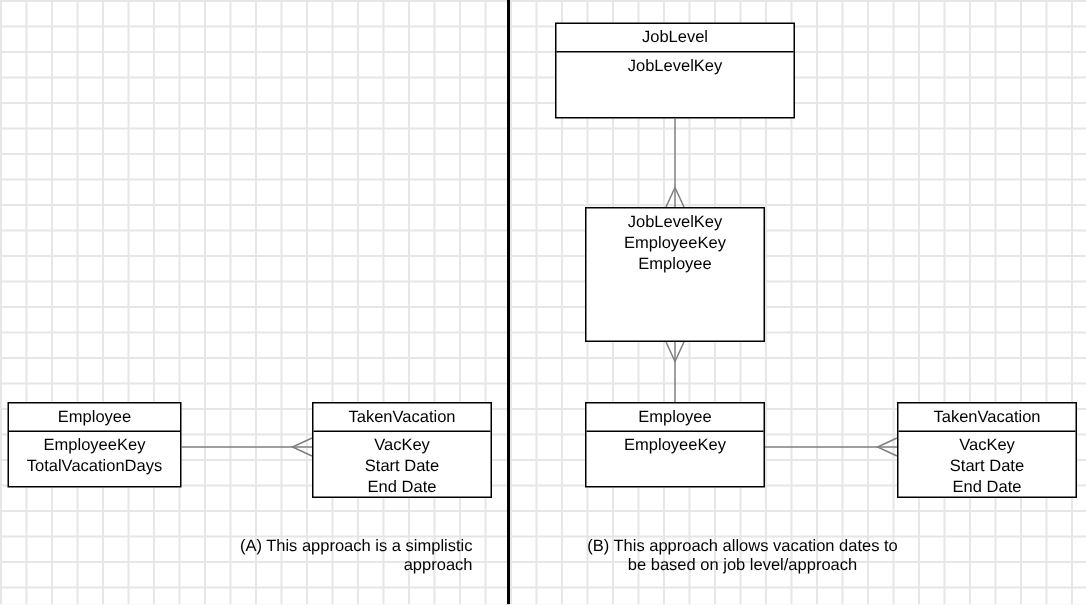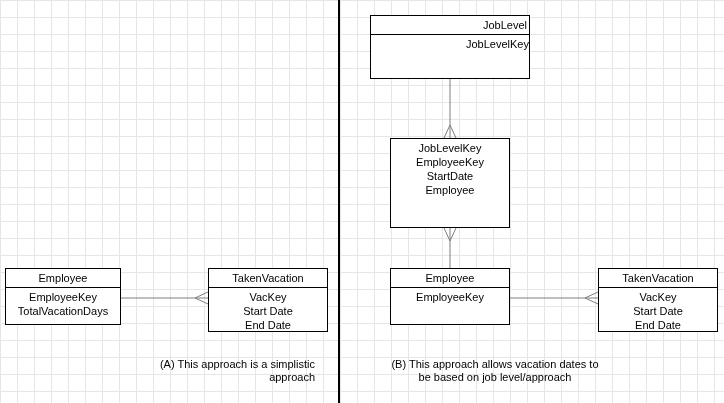--- a/index.html
+++ b/index.html
@@ -93,32 +93,31 @@
       <div class="entity-field">Start Date</div>
       <div class="entity-field">End Date</div>
     </div>
   </div>
 
   <div class="caption" style="left:35px; top:358px; width:280px;text-align:right;">
     <div>(A) This approach is a simplistic</div>
     <div>approach</div>
   </div>
 
-  <div class="entity" style="left:370px; top:15px; width:160px; height:64px;text-align:right;">
+  <div class="entity" style="left:370px; top:15px; width:160px; height:64px;">
     <div class="entity-title">JobLevel</div>
     <div class="entity-fields">
       <div class="entity-field">JobLevelKey</div>
     </div>
   </div>
 
   <div class="entity" style="left:390px; top:138px; width:120px; height:90px;">
     <div class="entity-fields">
       <div class="entity-field">JobLevelKey</div>
       <div class="entity-field">EmployeeKey</div>
-      <div class="entity-field">StartDate</div>
       <div class="entity-field">Employee</div>
     </div>
   </div>
 
   <div class="entity" style="left:390px; top:268px; width:120px; height:57px;">
     <div class="entity-title">Employee</div>
     <div class="entity-fields">
       <div class="entity-field">EmployeeKey</div>
     </div>
   </div>

